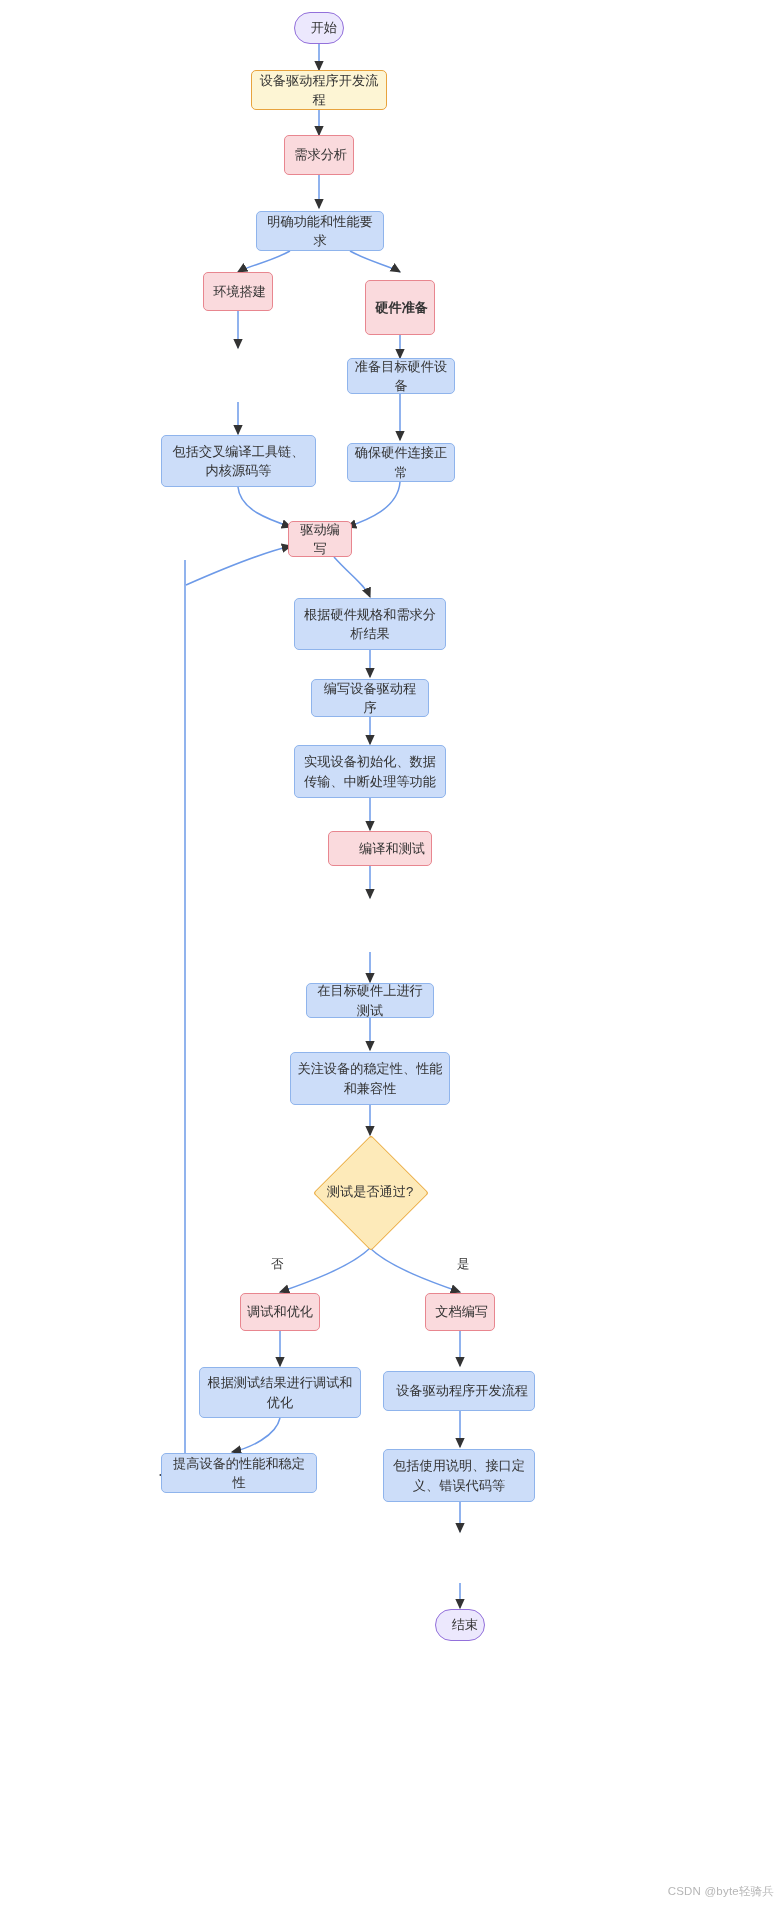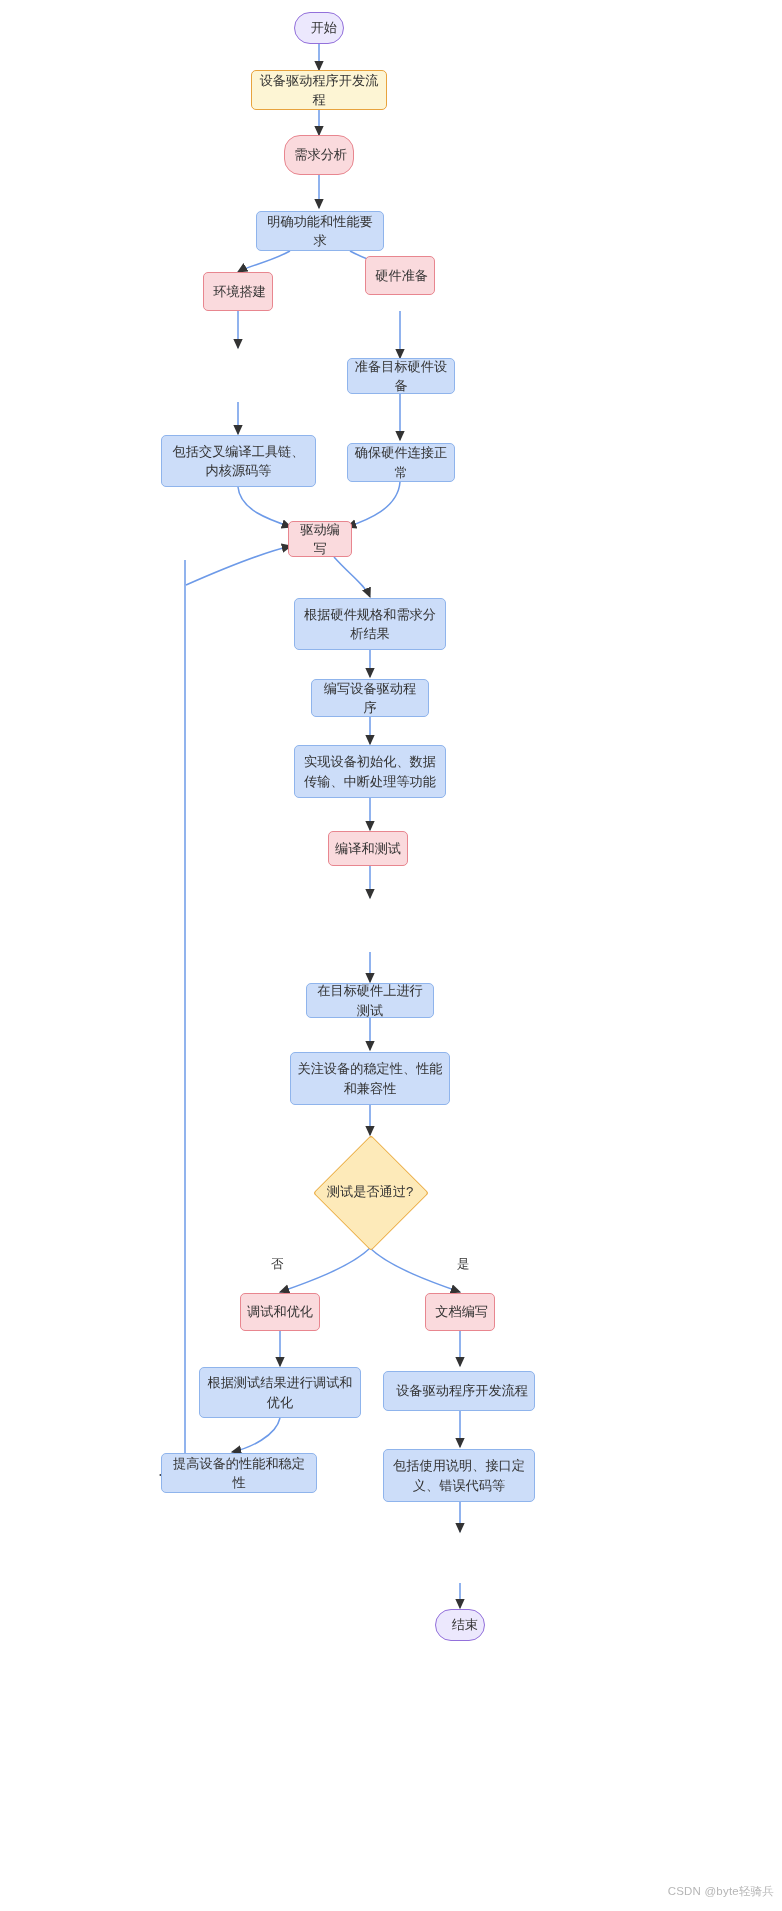--- a/index.html
+++ b/index.html
@@ -102,33 +102,33 @@
   </svg>
 
   <div class="node n-round t-start" style="left:294px;top:12px;width:50px;height:32px;">
     <span>开始</span>
   </div>
 
   <div class="node t-section" style="left:251px;top:70px;width:136px;height:40px;">
     <span>设备驱动程序开发流程</span>
   </div>
 
-  <div class="node t-phase" style="left:284px;top:135px;width:70px;height:40px;border-radius:16px;">
+  <div class="node t-phase" style="left:284px;top:135px;width:70px;height:40px;">
     <span>需求分析</span>
   </div>
 
   <div class="node t-detail" style="left:256px;top:211px;width:128px;height:40px;">
     <span>明确功能和性能要求</span>
   </div>
 
   <div class="node t-phase" style="left:203px;top:272px;width:70px;height:39px;">
     <span>环境搭建</span>
   </div>
 
-  <div class="node t-phase" style="left:365px;top:256px;width:70px;height:39px;">
+  <div class="node t-phase" style="left:365px;top:280px;width:70px;height:55px;font-weight:bold;">
     <span>硬件准备</span>
   </div>
 
 
   <div class="node t-detail" style="left:161px;top:435px;width:155px;height:52px;">
     <span>包括交叉编译工具链、内核源码等</span>
   </div>
 
   <div class="node t-detail" style="left:347px;top:358px;width:108px;height:36px;">
     <span>准备目标硬件设备</span>
@@ -147,21 +147,21 @@
   </div>
 
   <div class="node t-detail" style="left:311px;top:679px;width:118px;height:38px;">
     <span>编写设备驱动程序</span>
   </div>
 
   <div class="node t-detail" style="left:294px;top:745px;width:152px;height:53px;">
     <span>实现设备初始化、数据传输、中断处理等功能</span>
   </div>
 
-  <div class="node t-phase" style="left:328px;top:831px;width:80px;height:35px;">
+  <div class="node t-phase" style="left:328px;top:831px;width:104px;height:35px;">
     <span>编译和测试</span>
   </div>
 
 
   <div class="node t-detail" style="left:306px;top:983px;width:128px;height:35px;">
     <span>在目标硬件上进行测试</span>
   </div>
 
   <div class="node t-detail" style="left:290px;top:1052px;width:160px;height:53px;">
     <span>关注设备的稳定性、性能和兼容性</span>

